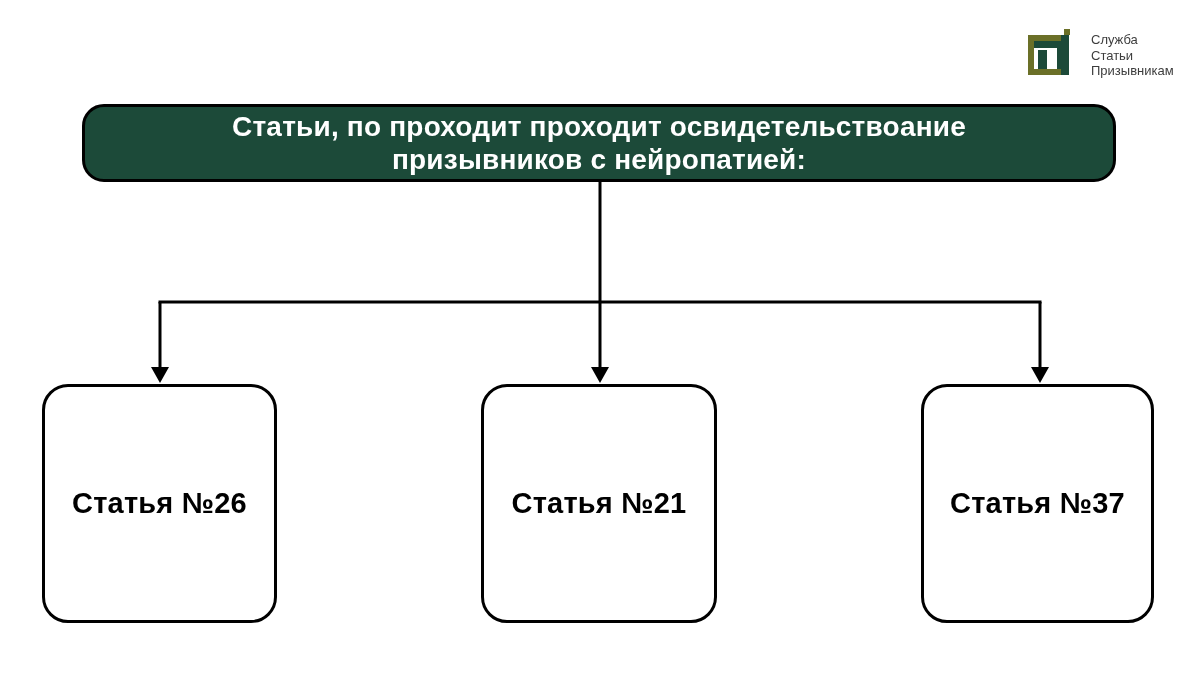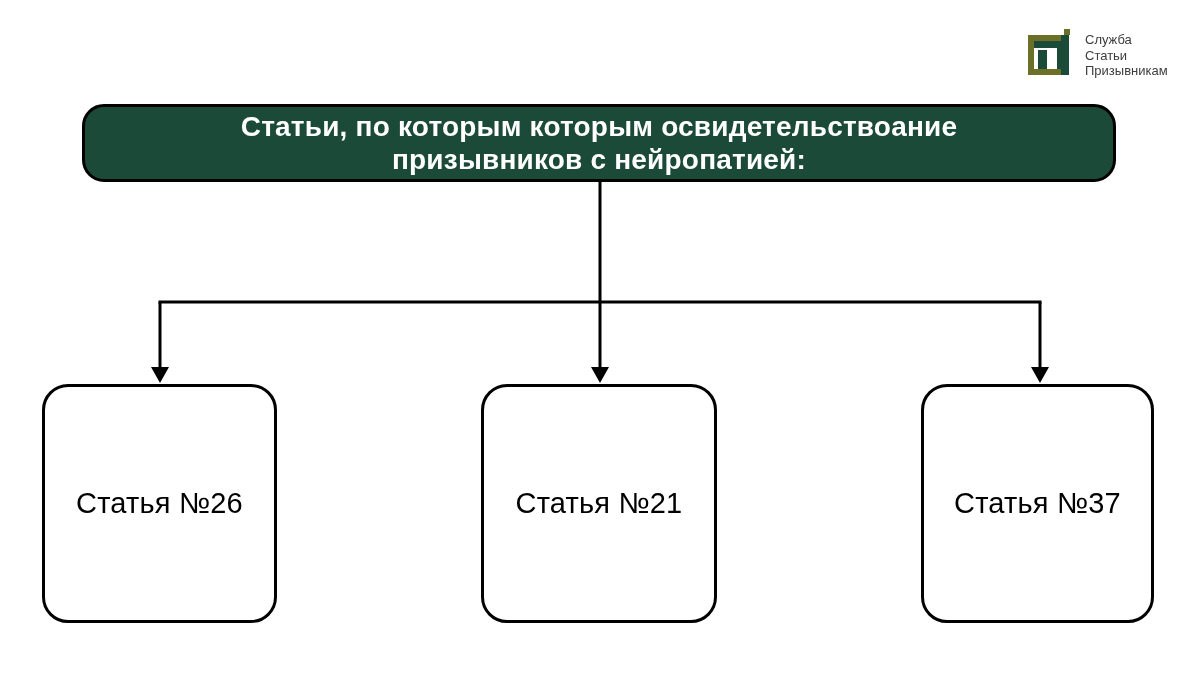--- a/index.html
+++ b/index.html
@@ -16,21 +16,21 @@
     overflow: hidden;
   }
 
   
   .logo {
     position: absolute;
     top: 29px;
     left: 1028px;
     display: flex;
     align-items: flex-start;
-    gap: 15px;
+    gap: 21px;
   }
   .logo-icon { display: block; }
   .logo-text {
     padding-top: 3px;
     font-size: 13px;
     line-height: 15.5px;
     color: #3d3d3d;
     font-weight: 400;
     white-space: nowrap;
   }
@@ -73,21 +73,21 @@
     position: absolute;
     top: 384px;
     height: 239px;
     box-sizing: border-box;
     background: #ffffff;
     border: 3px solid #000000;
     border-radius: 26px;
     display: flex;
     align-items: center;
     justify-content: center;
-    font-weight: normal;
+    font-weight: bold;
     font-size: 29px;
     color: #000000;
     letter-spacing: 0.2px;
   }
   .node-1 { left: 42px;  width: 235px; }
   .node-2 { left: 481px; width: 236px; }
   .node-3 { left: 921px; width: 233px; }
 </style>
 </head>
 <body>
@@ -112,21 +112,21 @@
       <rect x="29" y="19" width="4" height="21" fill="#1c4a39"></rect>
     </svg>
     <div class="logo-text">
       <div>Служба</div>
       <div>Статьи</div>
       <div>Призывникам</div>
     </div>
   </div>
 
   <div class="header-box">
-    <div>Статьи, по которым которым освидетельствоание</div>
+    <div>Статьи, по проходит проходит освидетельствоание</div>
     <div>призывников с нейропатией:</div>
   </div>
 
   <svg class="connectors" viewBox="0 0 1200 675" xmlns="http://www.w3.org/2000/svg">
     <g stroke="#000000" stroke-width="3" fill="none">
 
       <line x1="600" y1="182" x2="600" y2="302"></line>
 
       <line x1="158.5" y1="302" x2="1041.5" y2="302"></line>
 

